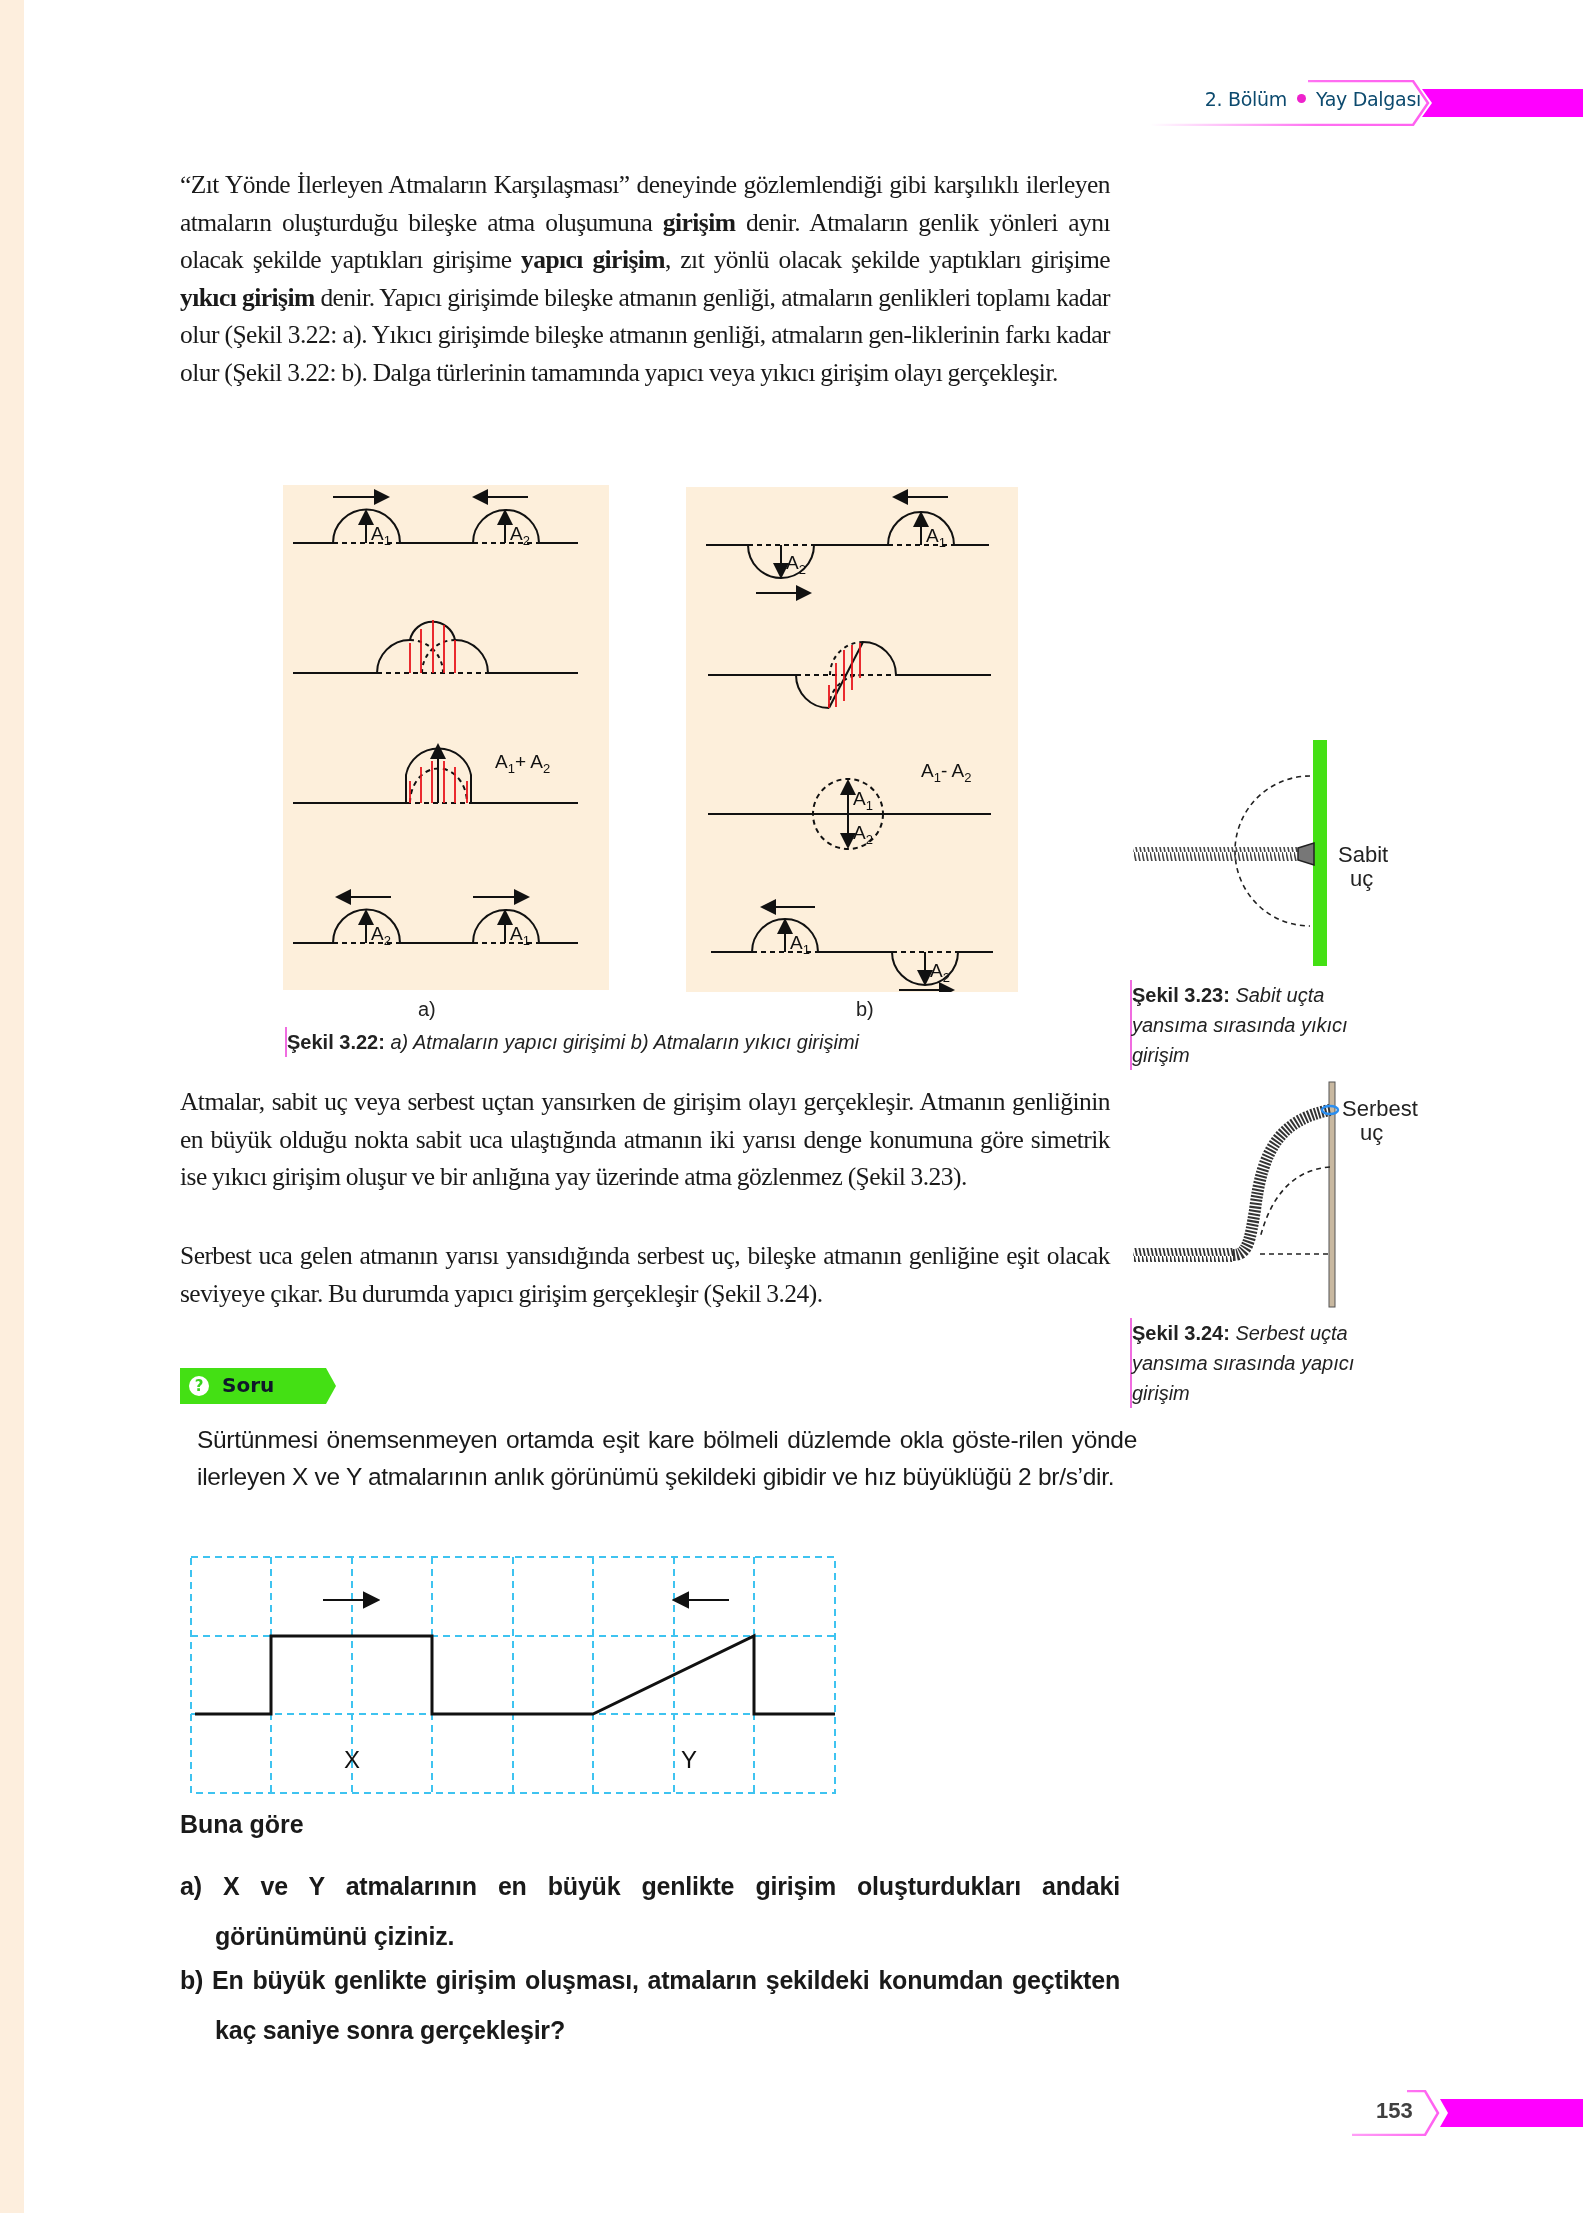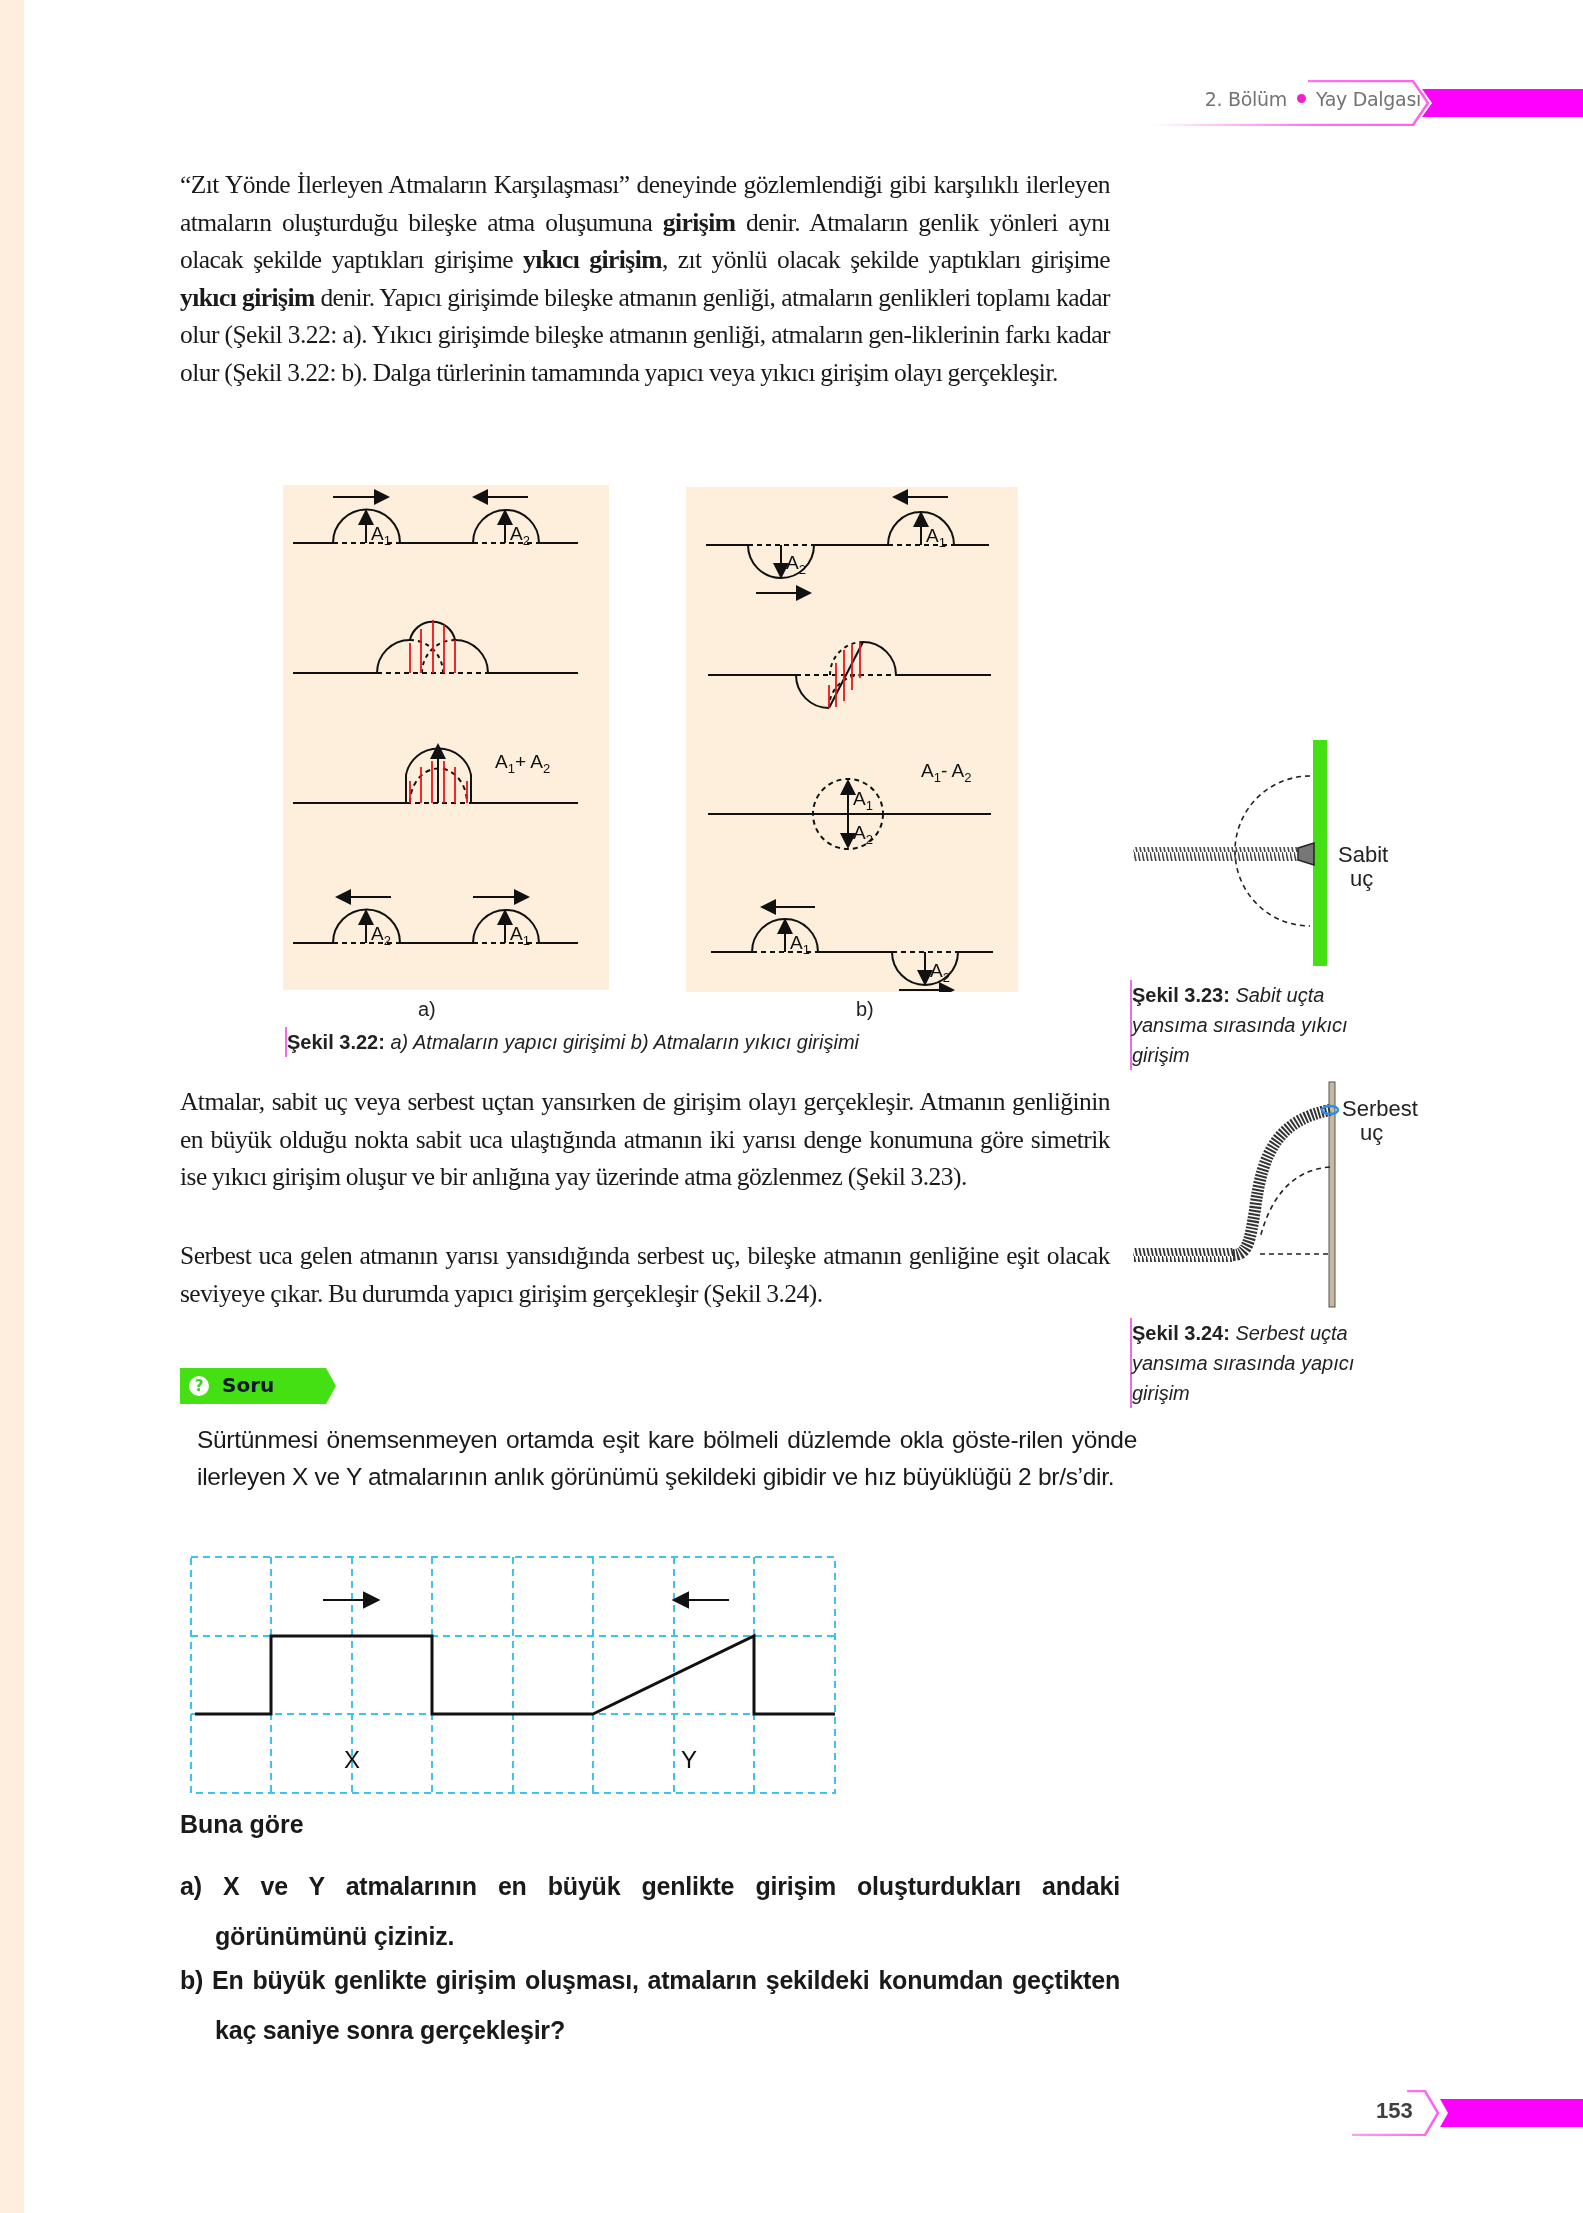--- a/index.html
+++ b/index.html
@@ -3,21 +3,21 @@
 <meta charset="utf-8">
 <style>
   * { box-sizing: border-box; margin: 0; padding: 0; }
   html, body { width: 1583px; height: 2213px; background: #ffffff; overflow: hidden; }
   body { position: relative; font-family: "Liberation Serif", serif; color: #1a1a1a; }
 
   .left-strip { position: absolute; left: 0; top: 0; width: 24px; height: 2213px; background: #fdeedd; }
 
   
   .header-tab { position: absolute; top: 80px; left: 1150px; width: 433px; height: 46px; }
-  .header-tab .tab-text { position: absolute; right: 162px; top: 8px; font-family: "DejaVu Sans", sans-serif; font-size: 19px; color: #737373; white-space: nowrap; letter-spacing: -0.3px; }
+  .header-tab .tab-text { position: absolute; right: 162px; top: 8px; font-family: "DejaVu Sans", sans-serif; font-size: 19px; color: #0c4a6e; white-space: nowrap; letter-spacing: -0.3px; }
   .header-tab .dot { display: inline-block; width: 9px; height: 9px; background: #ee22cc; border-radius: 50%; margin: 0 10px 3px 10px; }
   .header-tab svg { position: absolute; left: 0; top: 0; }
 
   
   .para { position: absolute; left: 180px; width: 930px; font-size: 25.5px; line-height: 37.5px; text-align: justify; text-align-last: left; letter-spacing: -0.55px; word-spacing: -0.5px; }
   .para b { font-weight: bold; }
 
   
   .fig-panel { position: absolute; background: #fdefdb; }
   .fig-label { position: absolute; font-family: "Liberation Sans", sans-serif; font-size: 20px; color: #222; }
@@ -57,21 +57,21 @@
     </defs>
     <polyline points="0,45 263,45 278,23 263,1 158,1" fill="none" stroke="url(#fadeL)" stroke-width="2.5"></polyline>
     <polygon points="272,9 433,9 433,37 272,37 282,23" fill="#ff00ff"></polygon>
   </svg>
   <div class="tab-text"><span>2. Bölüm</span><span class="dot"></span><span>Yay Dalgası</span></div>
 </div>
 
 <div class="para" style="top:166px;">
   <span>“Zıt Yönde İlerleyen Atmaların Karşılaşması” deneyinde gözlemlendiği gibi</span>
   <span>karşılıklı ilerleyen atmaların oluşturduğu bileşke atma oluşumuna </span><b>girişim</b>
-  <span>denir. Atmaların genlik yönleri aynı olacak şekilde yaptıkları girişime </span><b>yıkıcı</b>
+  <span>denir. Atmaların genlik yönleri aynı olacak şekilde yaptıkları girişime </span><b>yapıcı</b>
   <b>girişim</b><span>, zıt yönlü olacak şekilde yaptıkları girişime </span><b>yıkıcı girişim</b><span> denir.</span>
   <span>Yapıcı girişimde bileşke atmanın genliği, atmaların genlikleri toplamı kadar olur (Şekil 3.22: a). Yıkıcı girişimde bileşke atmanın genliği, atmaların gen-liklerinin farkı kadar olur (Şekil 3.22: b). Dalga türlerinin tamamında yapıcı veya yıkıcı girişim olayı gerçekleşir.</span>
 </div>
 
 <div class="fig-panel" style="left:283px; top:485px; width:326px; height:505px;">
   <svg width="326" height="505" viewBox="0 0 326 505">
     <defs>
       <marker id="ah" markerWidth="8" markerHeight="8" refX="6" refY="4" orient="auto">
           <path d="M0,0 L8,4 L0,8 z" fill="#111"></path>
         </marker>

